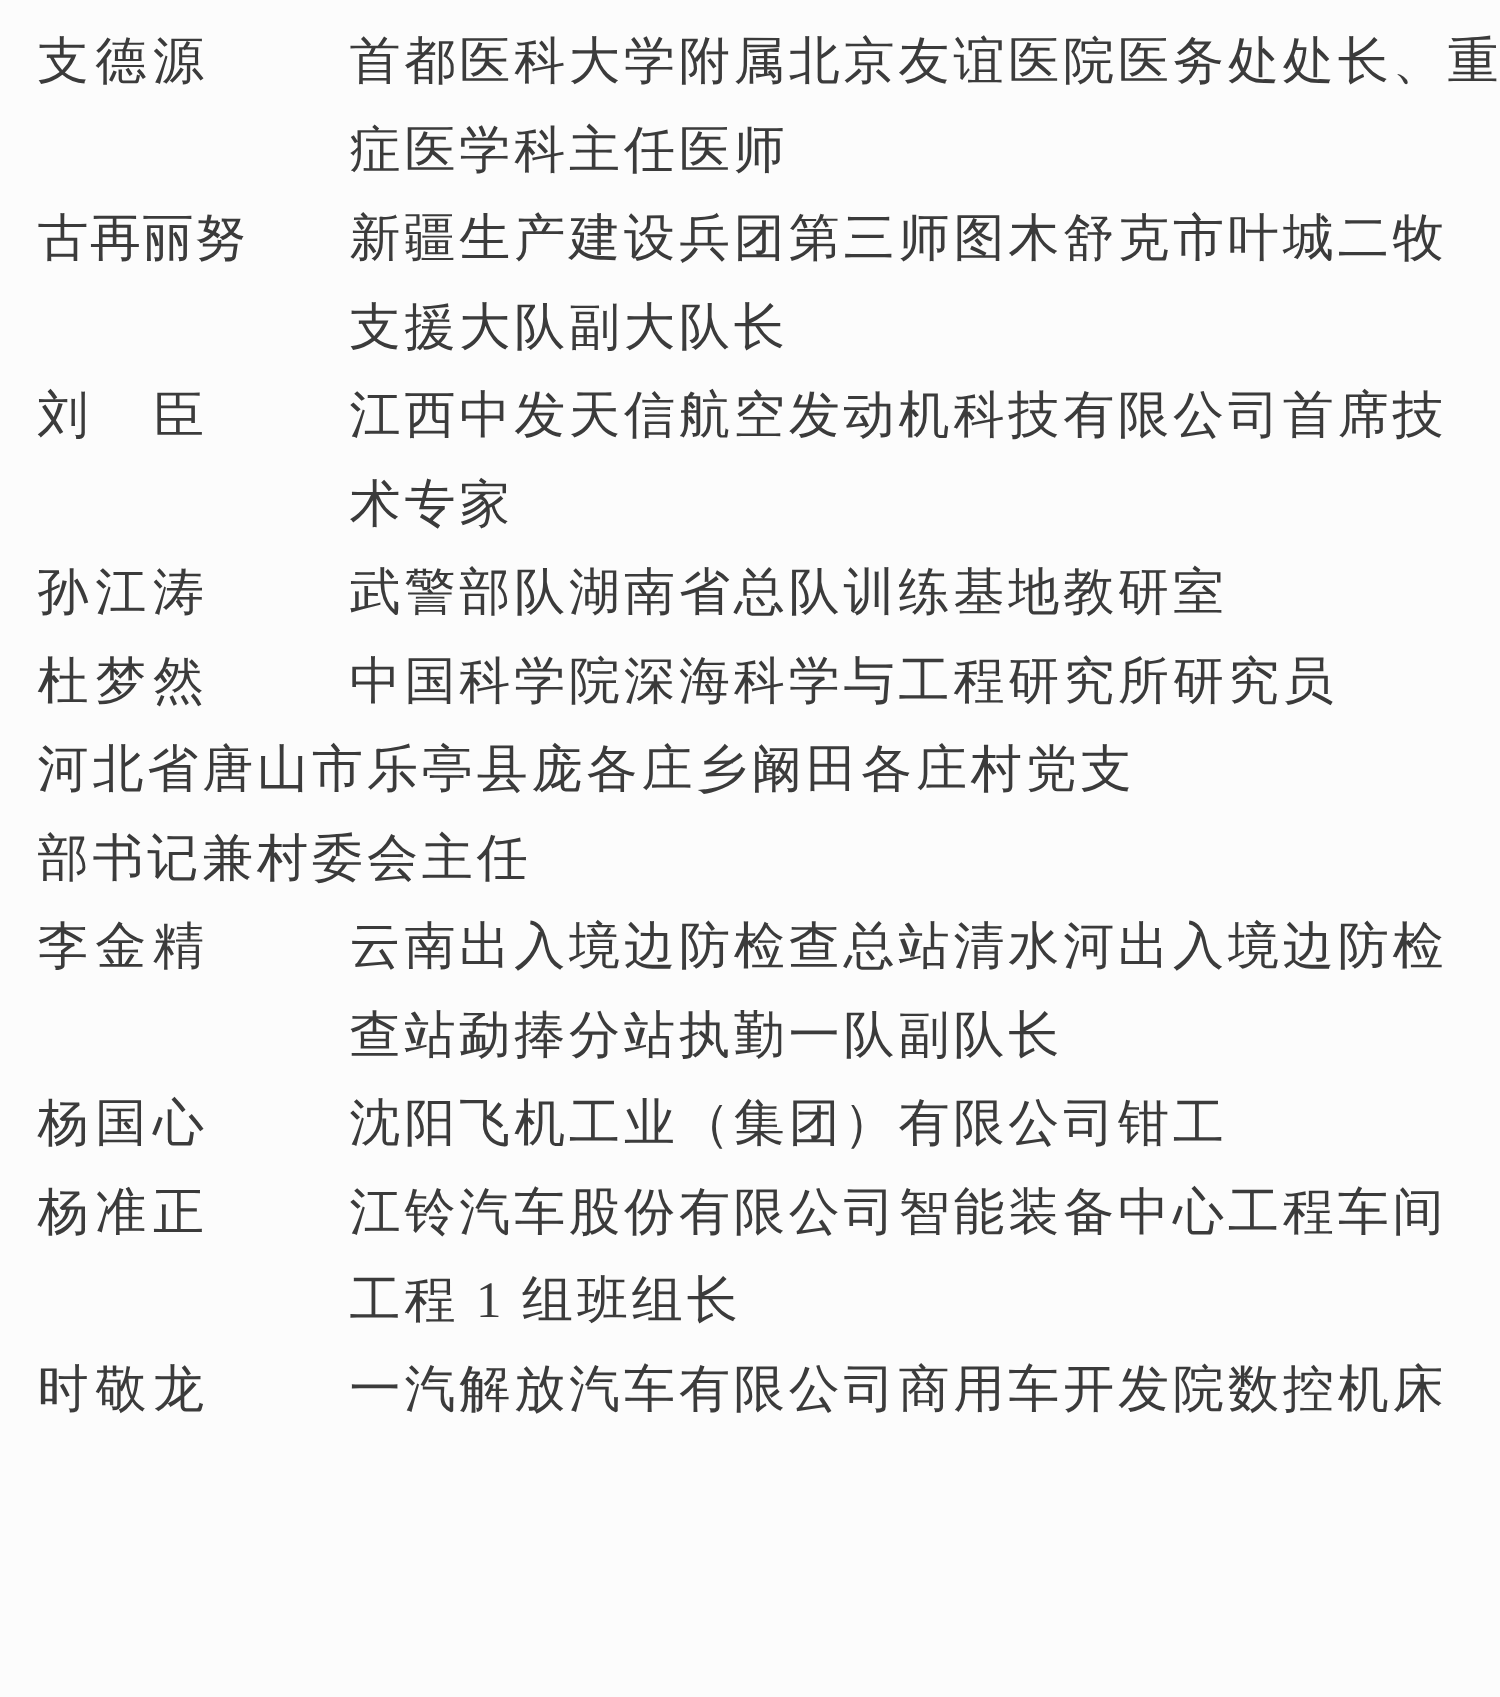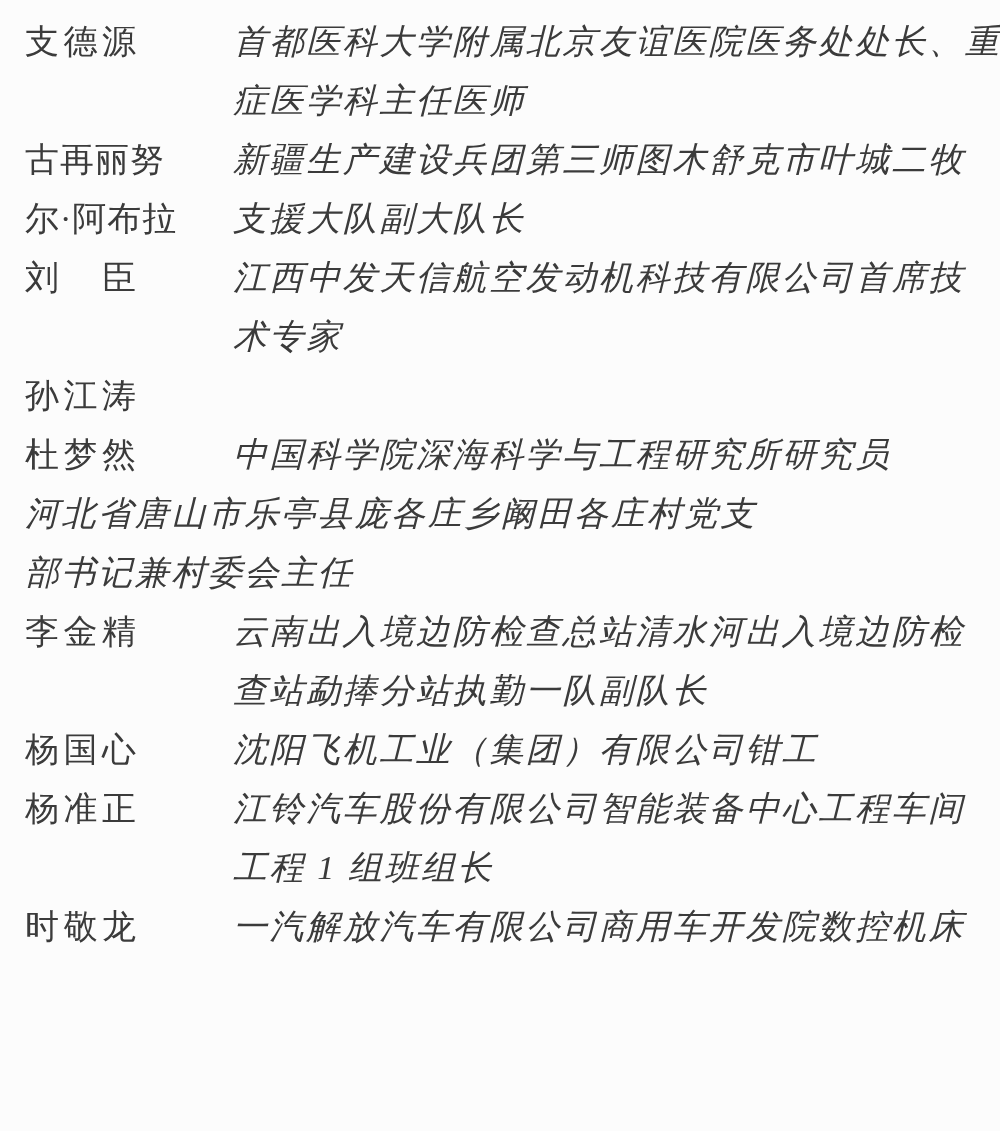--- a/index.html
+++ b/index.html
@@ -38,21 +38,20 @@
   }
   .name-line.justified {
     width: 112px;
     text-align: justify;
     text-align-last: justify;
     text-justify: inter-character;
   }
   .desc-col {
     flex: 1 1 auto;
     min-width: 0;
-    font-style: italic;
   }
   .desc-line {
     height: 59px;
     line-height: 59px;
     letter-spacing: 2.6px;
     white-space: nowrap;
   }
 </style>
 </head>
 <body>
@@ -65,21 +64,20 @@
         </div>
     <div class="desc-col">
           <div class="desc-line">首都医科大学附属北京友谊医院医务处处长、重</div>
           <div class="desc-line">症医学科主任医师</div>
         </div>
   </div>
 
   <div class="entry">
     <div class="name-col">
           <div class="name-line">古再丽努</div>
-          <div class="name-line">尔·阿布拉</div>
         </div>
     <div class="desc-col">
           <div class="desc-line">新疆生产建设兵团第三师图木舒克市叶城二牧</div>
           <div class="desc-line">支援大队副大队长</div>
         </div>
   </div>
 
   <div class="entry">
     <div class="name-col">
           <div class="name-line justified">刘臣</div>
@@ -89,20 +87,23 @@
           <div class="desc-line">术专家</div>
         </div>
   </div>
 
   <div class="entry">
   </div>
 
   <div class="entry">
     <div class="name-col">
           <div class="name-line justified">孙江涛</div>
+        </div>
+    <div class="desc-col">
+          <div class="desc-line">武警部队湖南省总队训练基地教研室</div>
         </div>
   </div>
 
   <div class="entry">
     <div class="name-col">
           <div class="name-line justified">杜梦然</div>
         </div>
     <div class="desc-col">
           <div class="desc-line">中国科学院深海科学与工程研究所研究员</div>
         </div>

